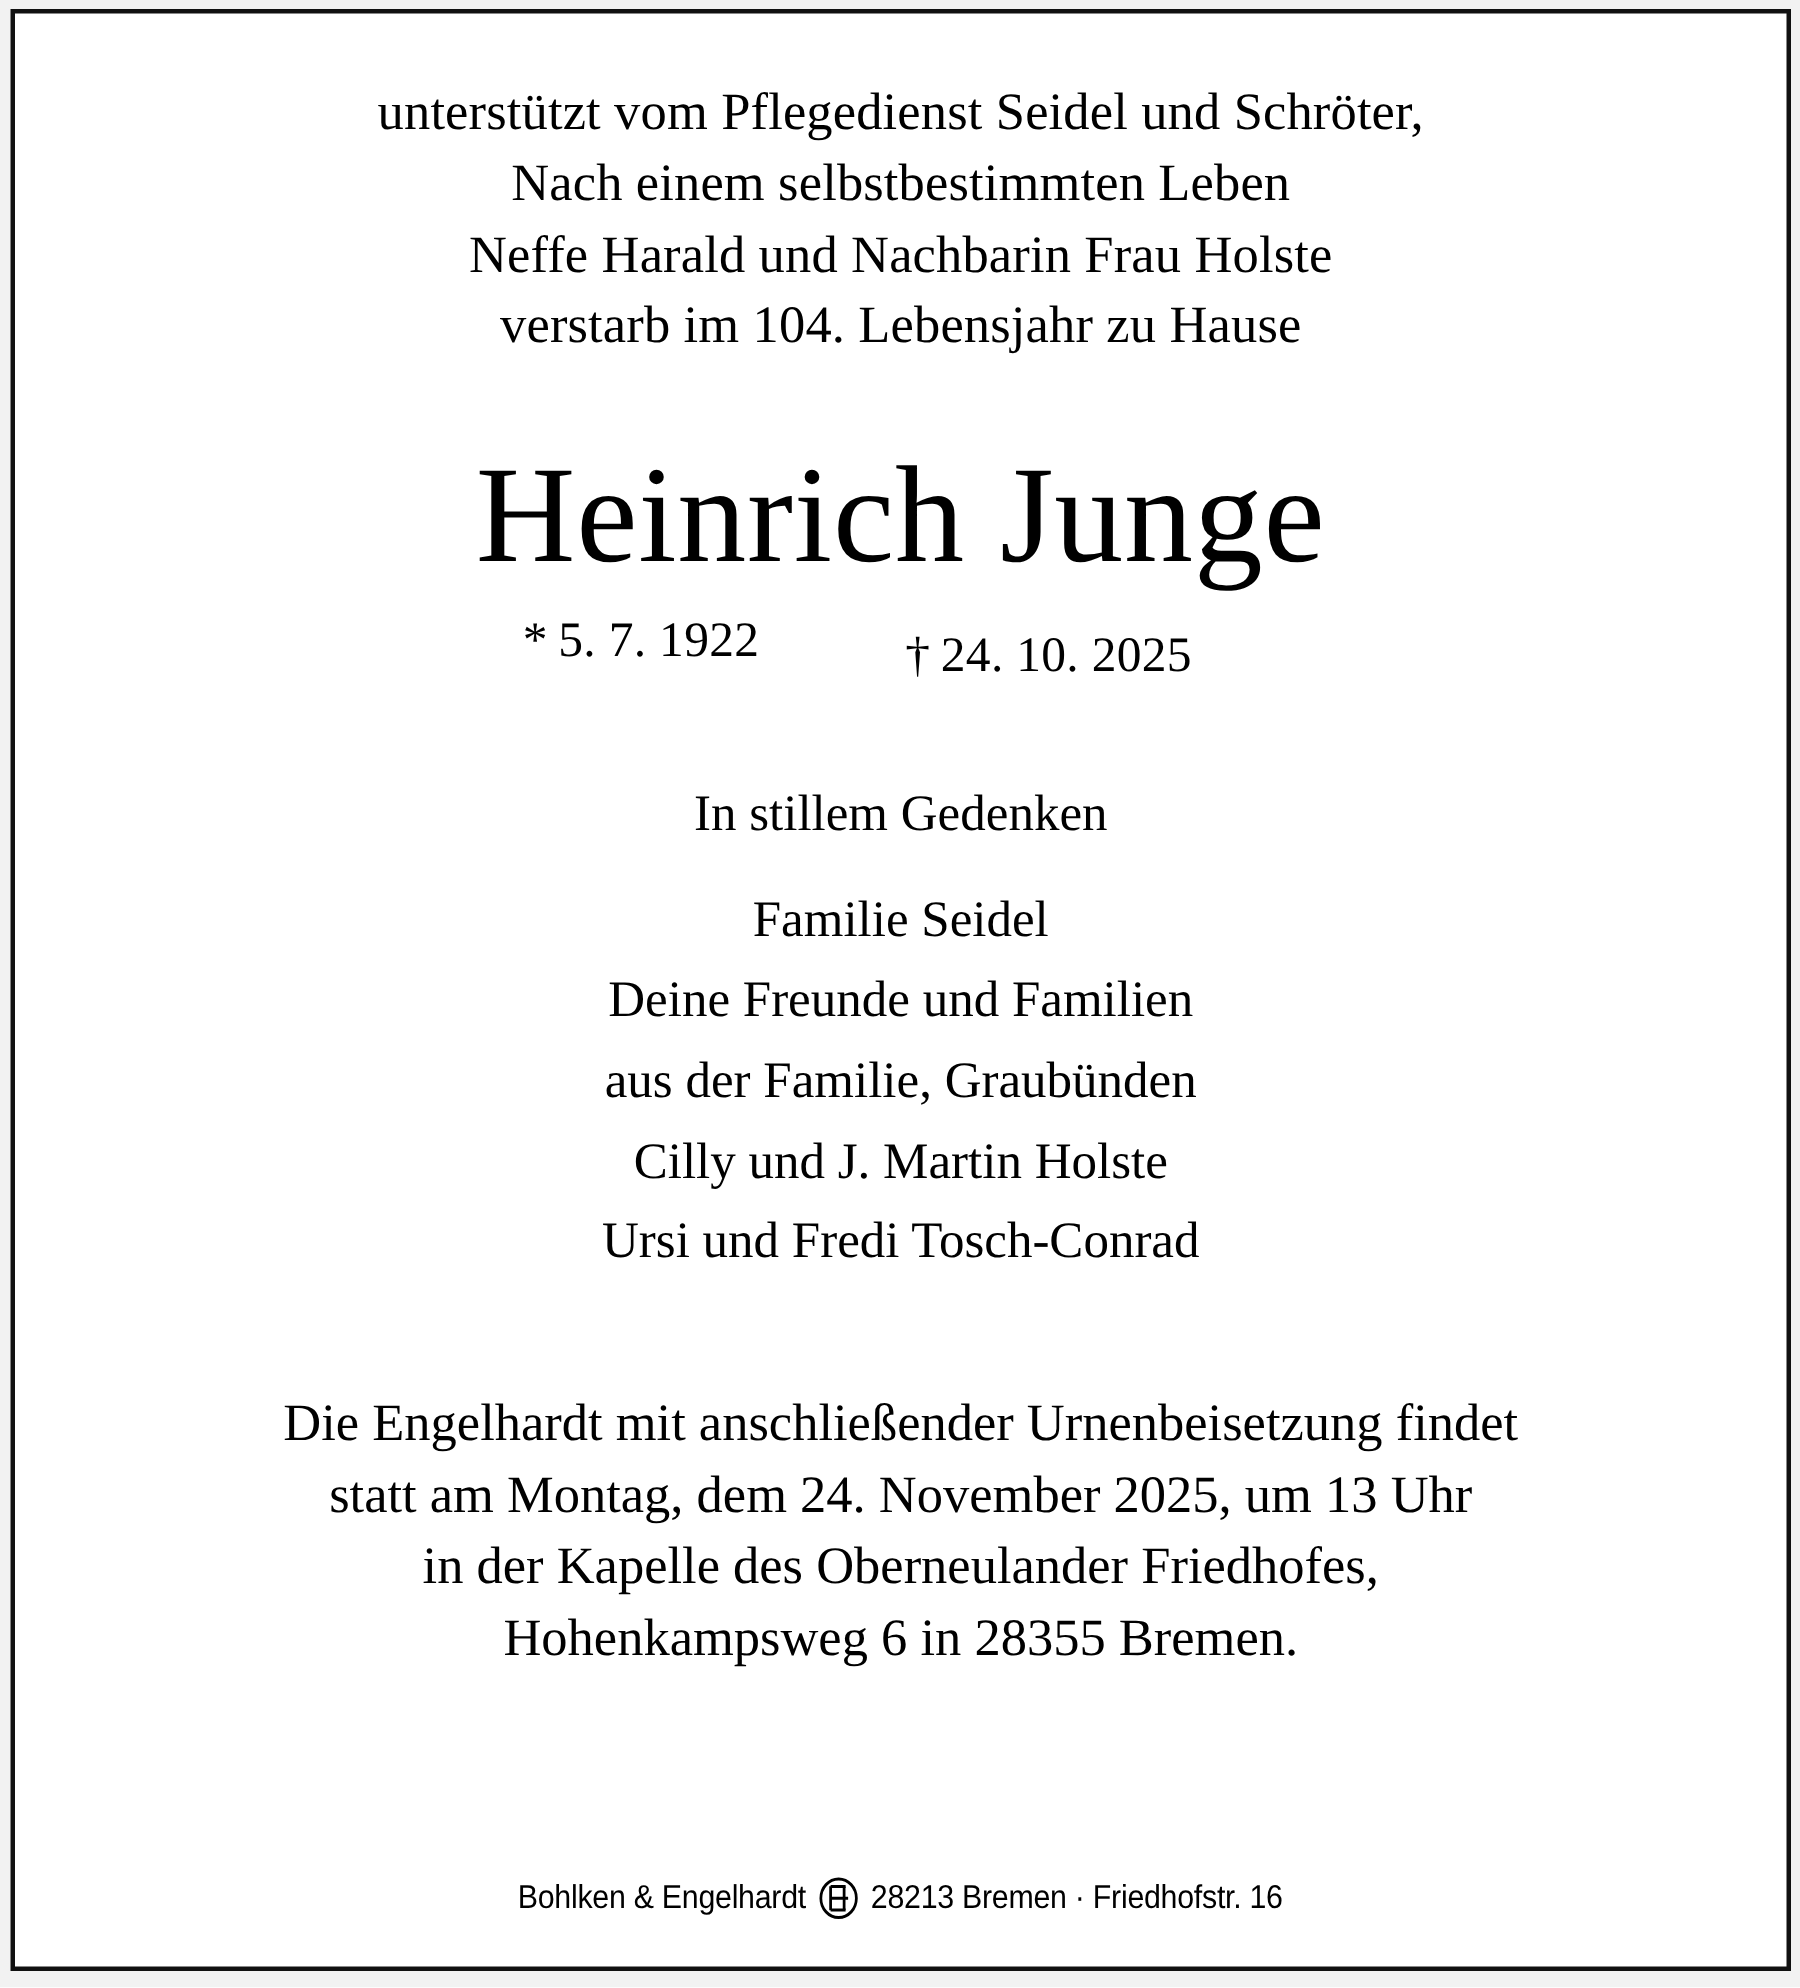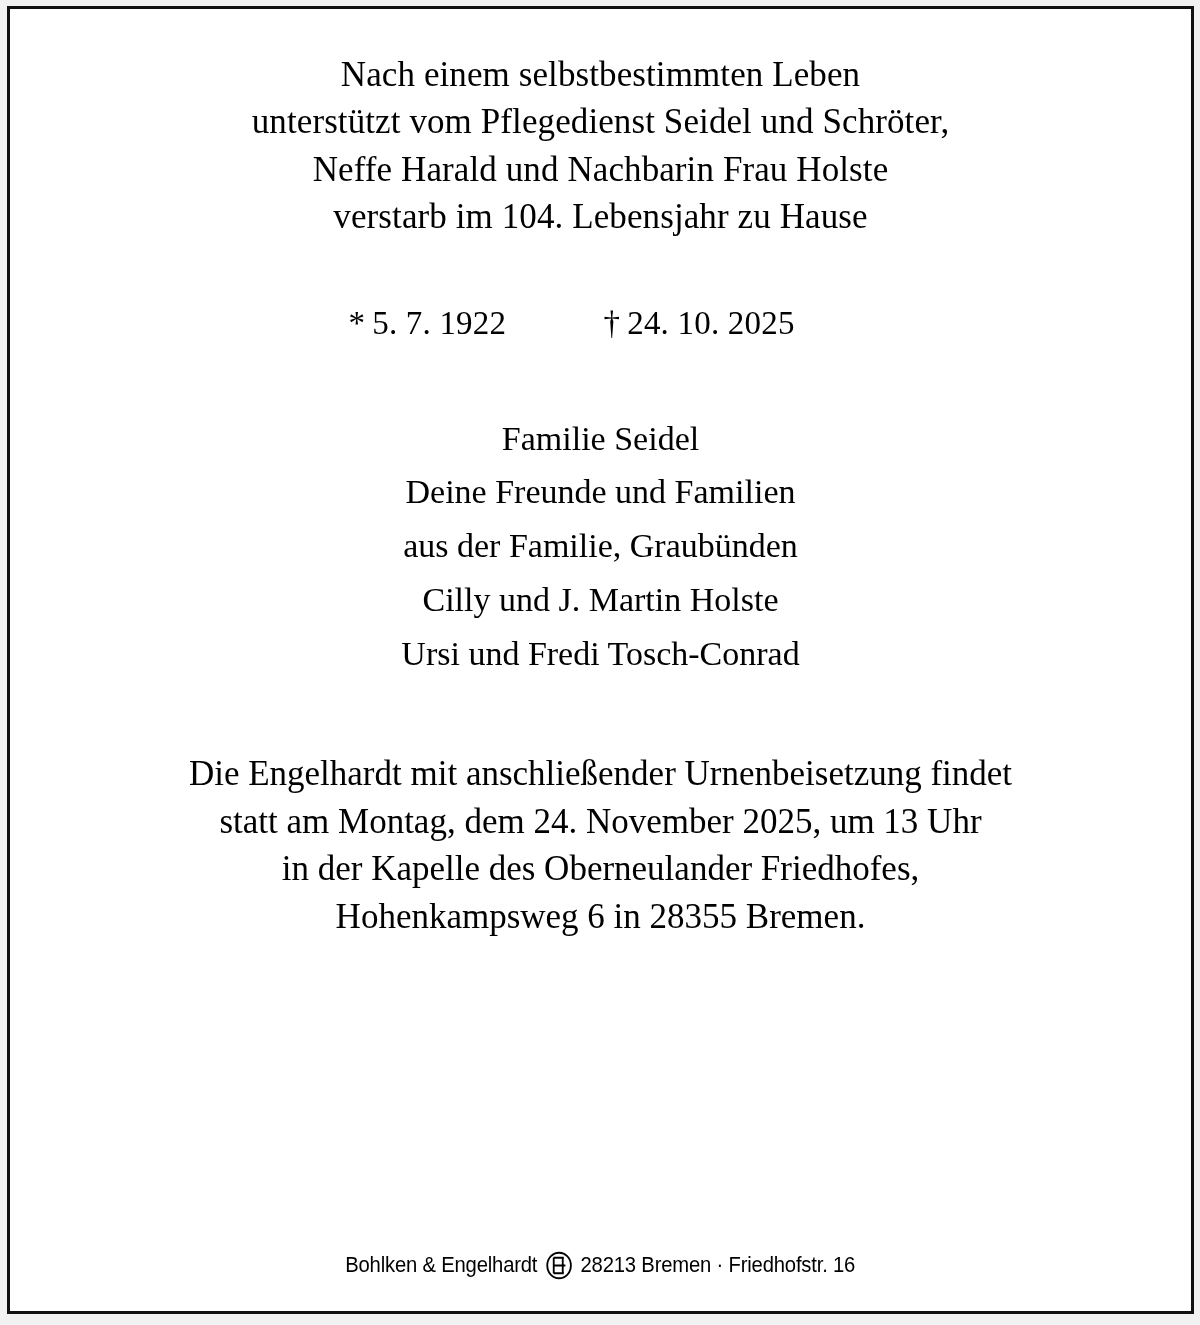--- a/index.html
+++ b/index.html
@@ -74,20 +74,21 @@
   .dates .birth {
     display: inline-block;
     min-width: 255px;
     text-align: left;
     padding-left: 6px;
   }
   .dates .death {
     display: inline-block;
     min-width: 255px;
     text-align: left;
+    margin-top: 20px;
   }
   .dagger-sym,
   .star-sym {
     display: inline-block;
     margin-right: 7px;
   }
 
   .memorial {
     margin-top: 70px;
     text-align: center;
@@ -144,34 +145,36 @@
     display: block;
   }
 </style>
 </head>
 <body>
 
 <div class="page">
   <div class="notice">
 
     <div class="intro">
+      <span class="line">unterstützt vom Pflegedienst Seidel und Schröter,</span>
       <span class="line">Nach einem selbstbestimmten Leben</span>
-      <span class="line">unterstützt vom Pflegedienst Seidel und Schröter,</span>
       <span class="line">Neffe Harald und Nachbarin Frau Holste</span>
       <span class="line">verstarb im 104. Lebensjahr zu Hause</span>
     </div>
 
     <div class="name-block">
+      <div class="deceased-name">Heinrich Junge</div>
       <div class="dates">
         <span class="birth"><span class="star-sym">*</span><span>5. 7. 1922</span></span>
         <span class="death"><span class="dagger-sym">†</span><span>24. 10. 2025</span></span>
       </div>
     </div>
 
     <div class="memorial">
+      <span class="heading">In stillem Gedenken</span>
       <span class="mourner">Familie Seidel</span>
       <span class="mourner">Deine Freunde und Familien</span>
       <span class="mourner">aus der Familie, Graubünden</span>
       <span class="mourner">Cilly und J. Martin Holste</span>
       <span class="mourner">Ursi und Fredi Tosch-Conrad</span>
     </div>
 
     <div class="ceremony">
       <span class="line">Die Engelhardt mit anschließender Urnenbeisetzung findet</span>
       <span class="line">statt am Montag, dem 24. November 2025, um 13 Uhr</span>

